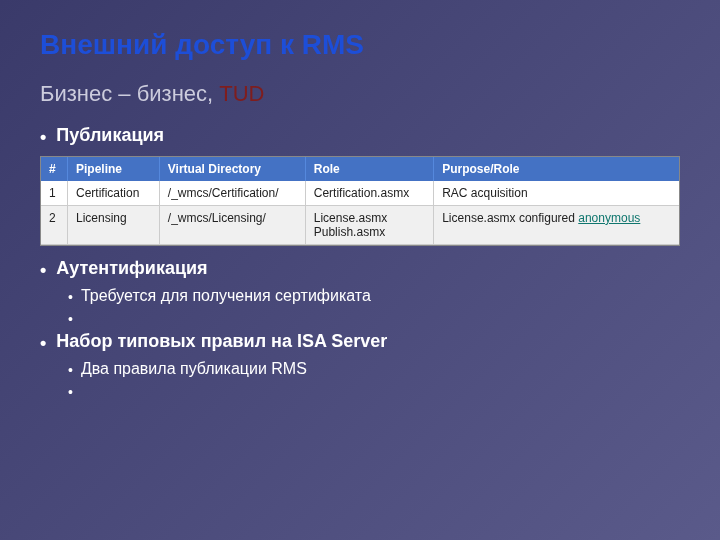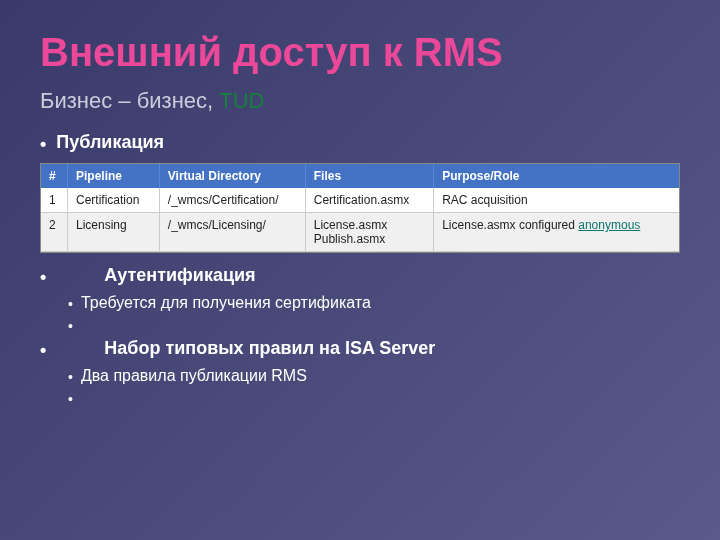--- a/index.html
+++ b/index.html
@@ -13,35 +13,35 @@
       color: #ffffff;
       overflow: hidden;
       padding: 30px 40px 20px 40px;
     }
 
     .title-block {
       margin-bottom: 18px;
     }
 
     .main-title {
-      font-size: 40px;
+      font-size: 28px;
       font-weight: 700;
-      color: #ec4899;
+      color: #1d4ed8;
       line-height: 1.1;
-      margin-bottom: 14px;
+      margin-bottom: 20px;
     }
 
     .subtitle {
       font-size: 22px;
       color: #ccccdd;
       font-weight: 400;
     }
 
     .subtitle .tud {
-      color: #15803d;
+      color: #7f1d1d;
     }
 
     .bullet-section {
       margin-bottom: 10px;
     }
 
     .bullet-item {
       display: flex;
       align-items: flex-start;
       margin-bottom: 6px;
@@ -132,21 +132,20 @@
     .main-bullet-list {
       margin-top: 6px;
     }
 
     .main-bullet-row {
       margin-bottom: 4px;
     }
 
     .bold-text {
       font-weight: 700;
-      margin-left: 48px;
     }
   </style>
 </head>
 <body>
 
 <div class="title-block">
   <div class="main-title">Внешний доступ к RMS</div>
   <div class="subtitle">
     <span>Бизнес – бизнес, </span><span class="tud">TUD</span>
   </div>
@@ -158,21 +157,21 @@
     <span>Публикация</span>
   </div>
 
   <div class="table-wrapper">
     <table>
       <thead>
         <tr>
           <th>#</th>
           <th>Pipeline</th>
           <th>Virtual Directory</th>
-          <th>Files</th>
+          <th>Role</th>
           <th>Purpose/Role</th>
         </tr>
       </thead>
       <tbody>
         <tr>
           <td>1</td>
           <td>Certification</td>
           <td>/_wmcs/Certification/</td>
           <td>Certification.asmx</td>
           <td>RAC acquisition</td>

